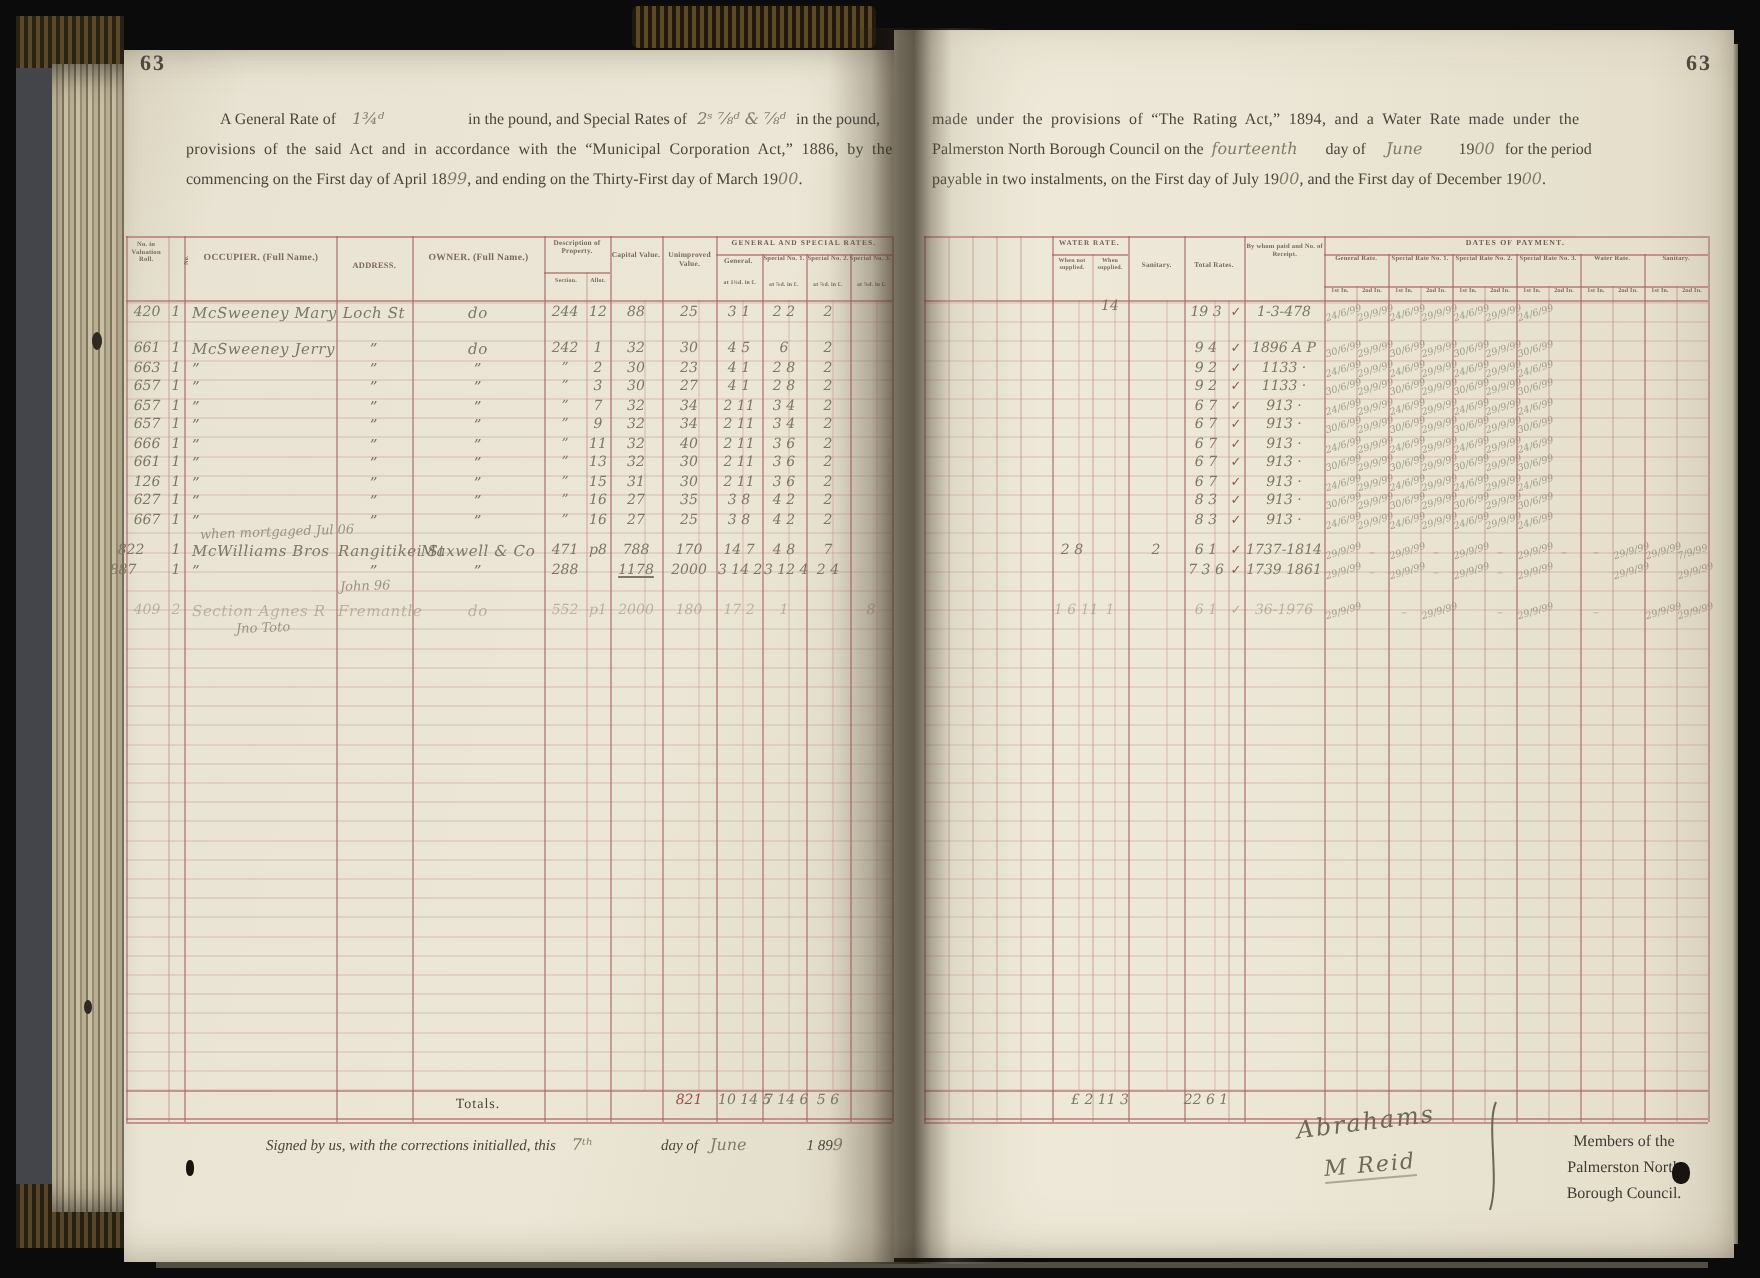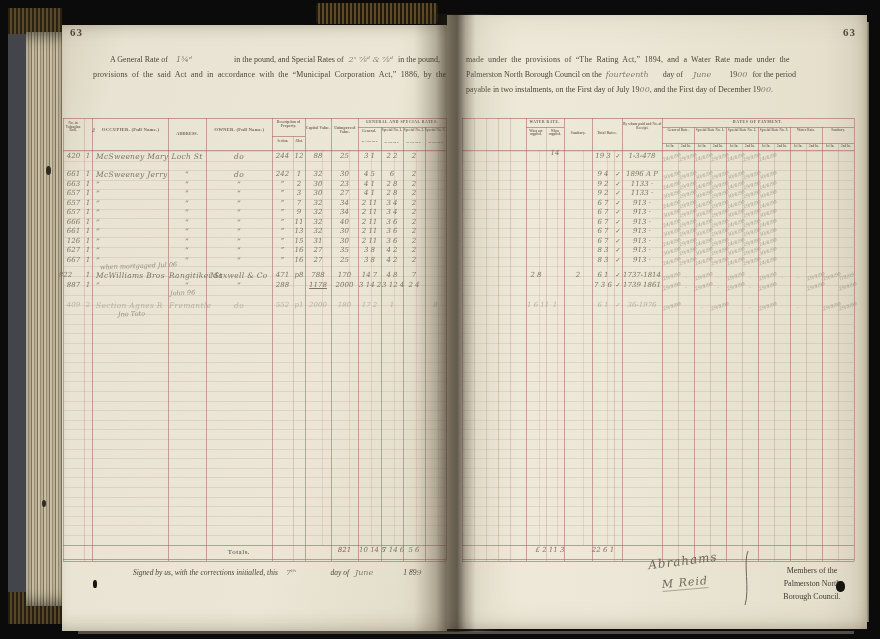--- a/index.html
+++ b/index.html
@@ -76,20 +76,23 @@
   <div class="speck" style="left:46px;top:166px;width:5px;height:9px;"></div>
   <div class="speck" style="left:42px;top:500px;width:4px;height:7px;"></div>
 
   <div class="pagenum" style="left:70px;top:26px;">63</div>
   <div class="pagenum" style="left:843px;top:26px;">63</div>
 
   <div class="ptxt" style="left:110px;top:55px;">
     <span style="margin-right:8px;">A General Rate of</span><span class="phw" style="margin-right:42px;">1¾ᵈ</span><span style="margin-right:5px;">in the pound, and Special Rates of</span><span class="phw" style="margin-right:5px;">2ˢ ⅞ᵈ &amp; ⅞ᵈ</span><span>in the pound,</span>
   </div>
   <div class="ptxt jst" style="left:93px;top:70px;width:356px;">provisions of the said Act and in accordance with the “Municipal Corporation Act,” 1886, by the</div>
+  <div class="ptxt" style="left:93px;top:85px;">
+    <span>commencing on the First day of April 18</span><span class="phw">99</span><span>, and ending on the Thirty-First day of March 19</span><span class="phw">00</span><span>.</span>
+  </div>
 
   <div class="ptxt jst" style="left:466px;top:55px;width:392px;">made under the provisions of “The Rating Act,” 1894, and a Water Rate made under the</div>
   <div class="ptxt" style="left:466px;top:70px;">
     <span style="margin-right:4px;">Palmerston North Borough Council on the</span><span class="phw" style="margin-right:14px;">fourteenth</span><span style="margin-right:10px;">day of</span><span class="phw" style="margin-right:18px;">June</span><span>19</span><span class="phw" style="margin-right:5px;">00</span><span>for the period</span>
   </div>
   <div class="ptxt" style="left:466px;top:85px;">
     <span>payable in two instalments, on the First day of July 19</span><span class="phw">00</span><span>, and the First day of December 19</span><span class="phw">00</span><span>.</span>
   </div>
 
   <div id="tbl">
@@ -467,21 +470,21 @@
       <div class="dt" style="left: 695px; top: 275px;">29/9/99</div>
       <div class="dt dash" style="left: 711px; top: 273px;">–</div>
       <div class="dt" style="left: 727px; top: 275px;">29/9/99</div>
       <div class="dt dash" style="left: 743px; top: 273px;">–</div>
       <div class="dt" style="left: 759px; top: 275px;">29/9/99</div>
       <div class="dt dash" style="left: 775px; top: 273px;">–</div>
       <div class="dt dash" style="left: 791px; top: 273px;">–</div>
       <div class="dt" style="left: 807px; top: 275px;">29/9/99</div>
       <div class="dt" style="left: 823px; top: 275px;">29/9/99</div>
       <div class="dt" style="left: 839px; top: 275px;">7/9/99</div>
-      <div class="cell" style="left: 64px; top: 282px; width: 19px;">887</div>
+      <div class="cell" style="left: 52px; top: 282px; width: 19px;">887</div>
       <div class="cell" style="left: 85px; top: 282px; width: 6px;">1</div>
       <div class="cell nm lft nm" style="left: 93px; top: 282px; width: 74px;">”</div>
       <div class="cell nm" style="left: 169px; top: 282px; width: 36px;">”</div>
       <div class="cell nm" style="left: 207px; top: 282px; width: 64px;">”</div>
       <div class="cell" style="left: 273px; top: 282px; width: 19px;">288</div>
       <div class="cell" style="left: 306px; top: 282px; width: 24px; text-decoration: underline;">1178</div>
       <div class="cell" style="left: 332px; top: 282px; width: 25px;">2000</div>
       <div class="cell" style="left: 359px; top: 282px; width: 21px;">3 14 2</div>
       <div class="cell" style="left: 382px; top: 282px; width: 20px;">3 12 4</div>
       <div class="cell" style="left: 404px; top: 282px; width: 20px;">2 4</div>

